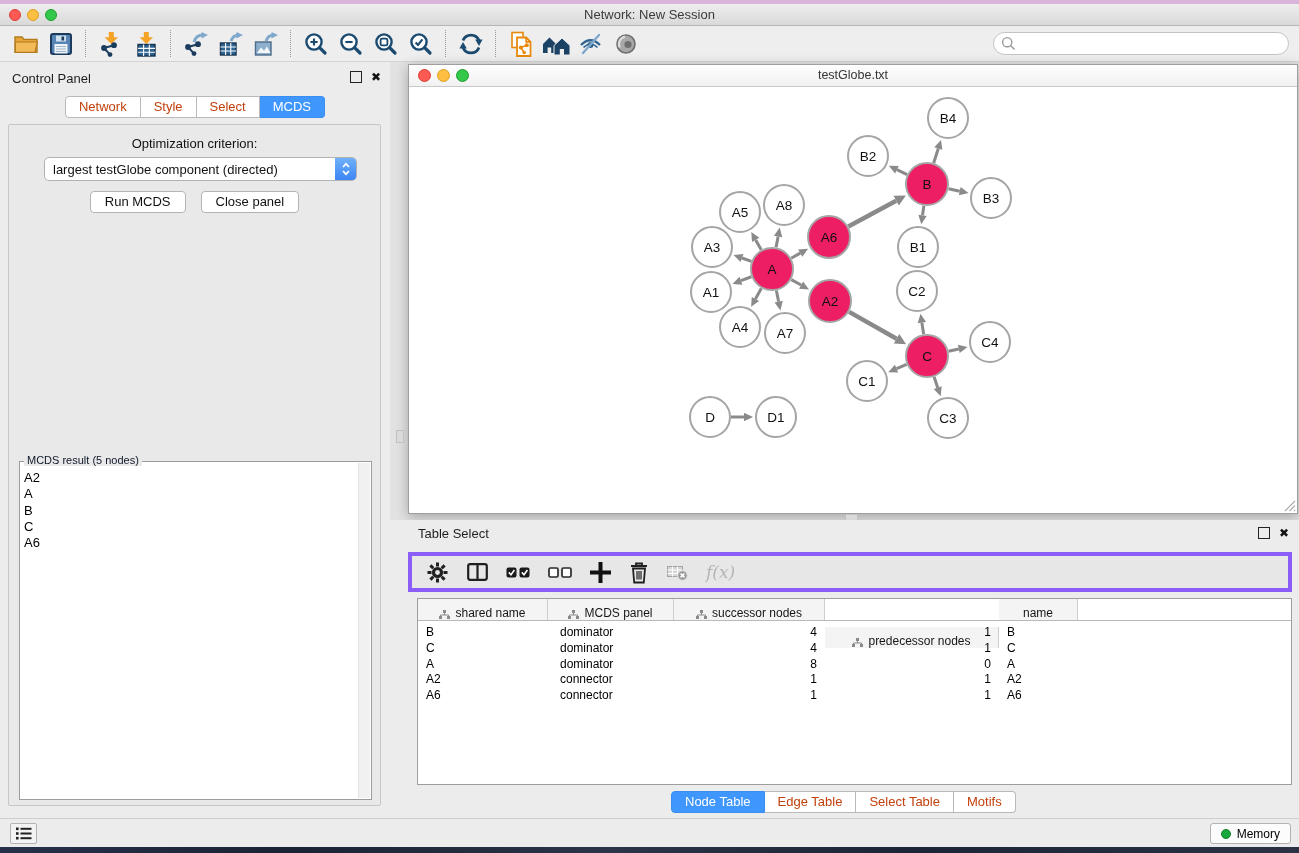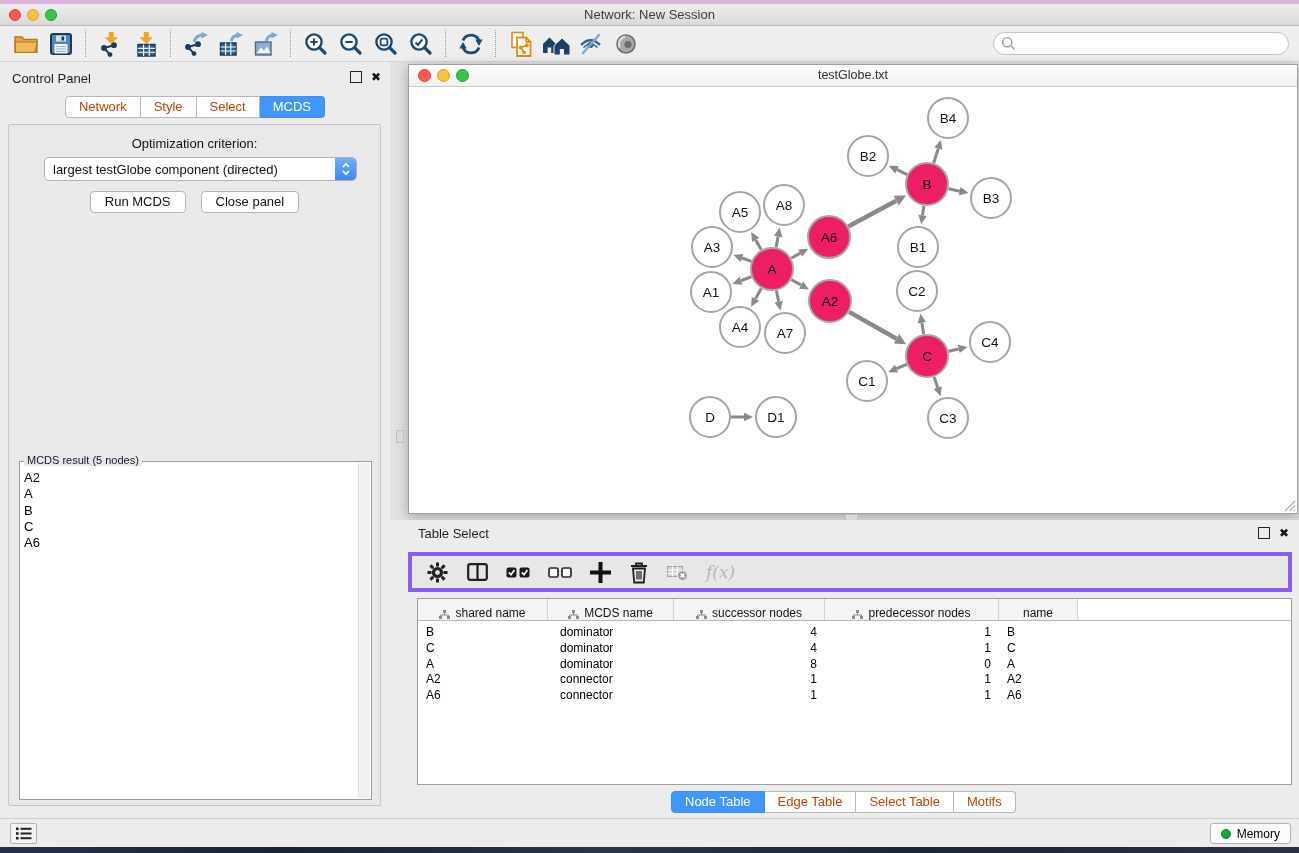--- a/index.html
+++ b/index.html
@@ -465,32 +465,32 @@
             </svg>
             <span>shared name</span>
           </div>
           <div class="th" style="width: 126px;">
             <svg width="11" height="10" viewBox="0 0 11 10">
               <rect x="4" y="0" width="3" height="3" fill="#8a8a8a"></rect>
               <rect x="0" y="6" width="3" height="3" fill="#8a8a8a"></rect>
               <rect x="8" y="6" width="3" height="3" fill="#8a8a8a"></rect>
               <path d="M5.5 3v2M1.5 6V5h8v1" stroke="#8a8a8a" fill="none"></path>
             </svg>
-            <span>MCDS name</span>
+            <span>MCDS panel</span>
           </div>
           <div class="th" style="width: 151px;">
             <svg width="11" height="10" viewBox="0 0 11 10">
               <rect x="4" y="0" width="3" height="3" fill="#8a8a8a"></rect>
               <rect x="0" y="6" width="3" height="3" fill="#8a8a8a"></rect>
               <rect x="8" y="6" width="3" height="3" fill="#8a8a8a"></rect>
               <path d="M5.5 3v2M1.5 6V5h8v1" stroke="#8a8a8a" fill="none"></path>
             </svg>
             <span>successor nodes</span>
           </div>
-          <div class="th" style="width: 174px;">
+          <div class="th" style="width: 174px; margin-top: 28px;">
             <svg width="11" height="10" viewBox="0 0 11 10">
               <rect x="4" y="0" width="3" height="3" fill="#8a8a8a"></rect>
               <rect x="0" y="6" width="3" height="3" fill="#8a8a8a"></rect>
               <rect x="8" y="6" width="3" height="3" fill="#8a8a8a"></rect>
               <path d="M5.5 3v2M1.5 6V5h8v1" stroke="#8a8a8a" fill="none"></path>
             </svg>
             <span>predecessor nodes</span>
           </div>
           <div class="th" style="width: 79px;">
             <span>name</span>

